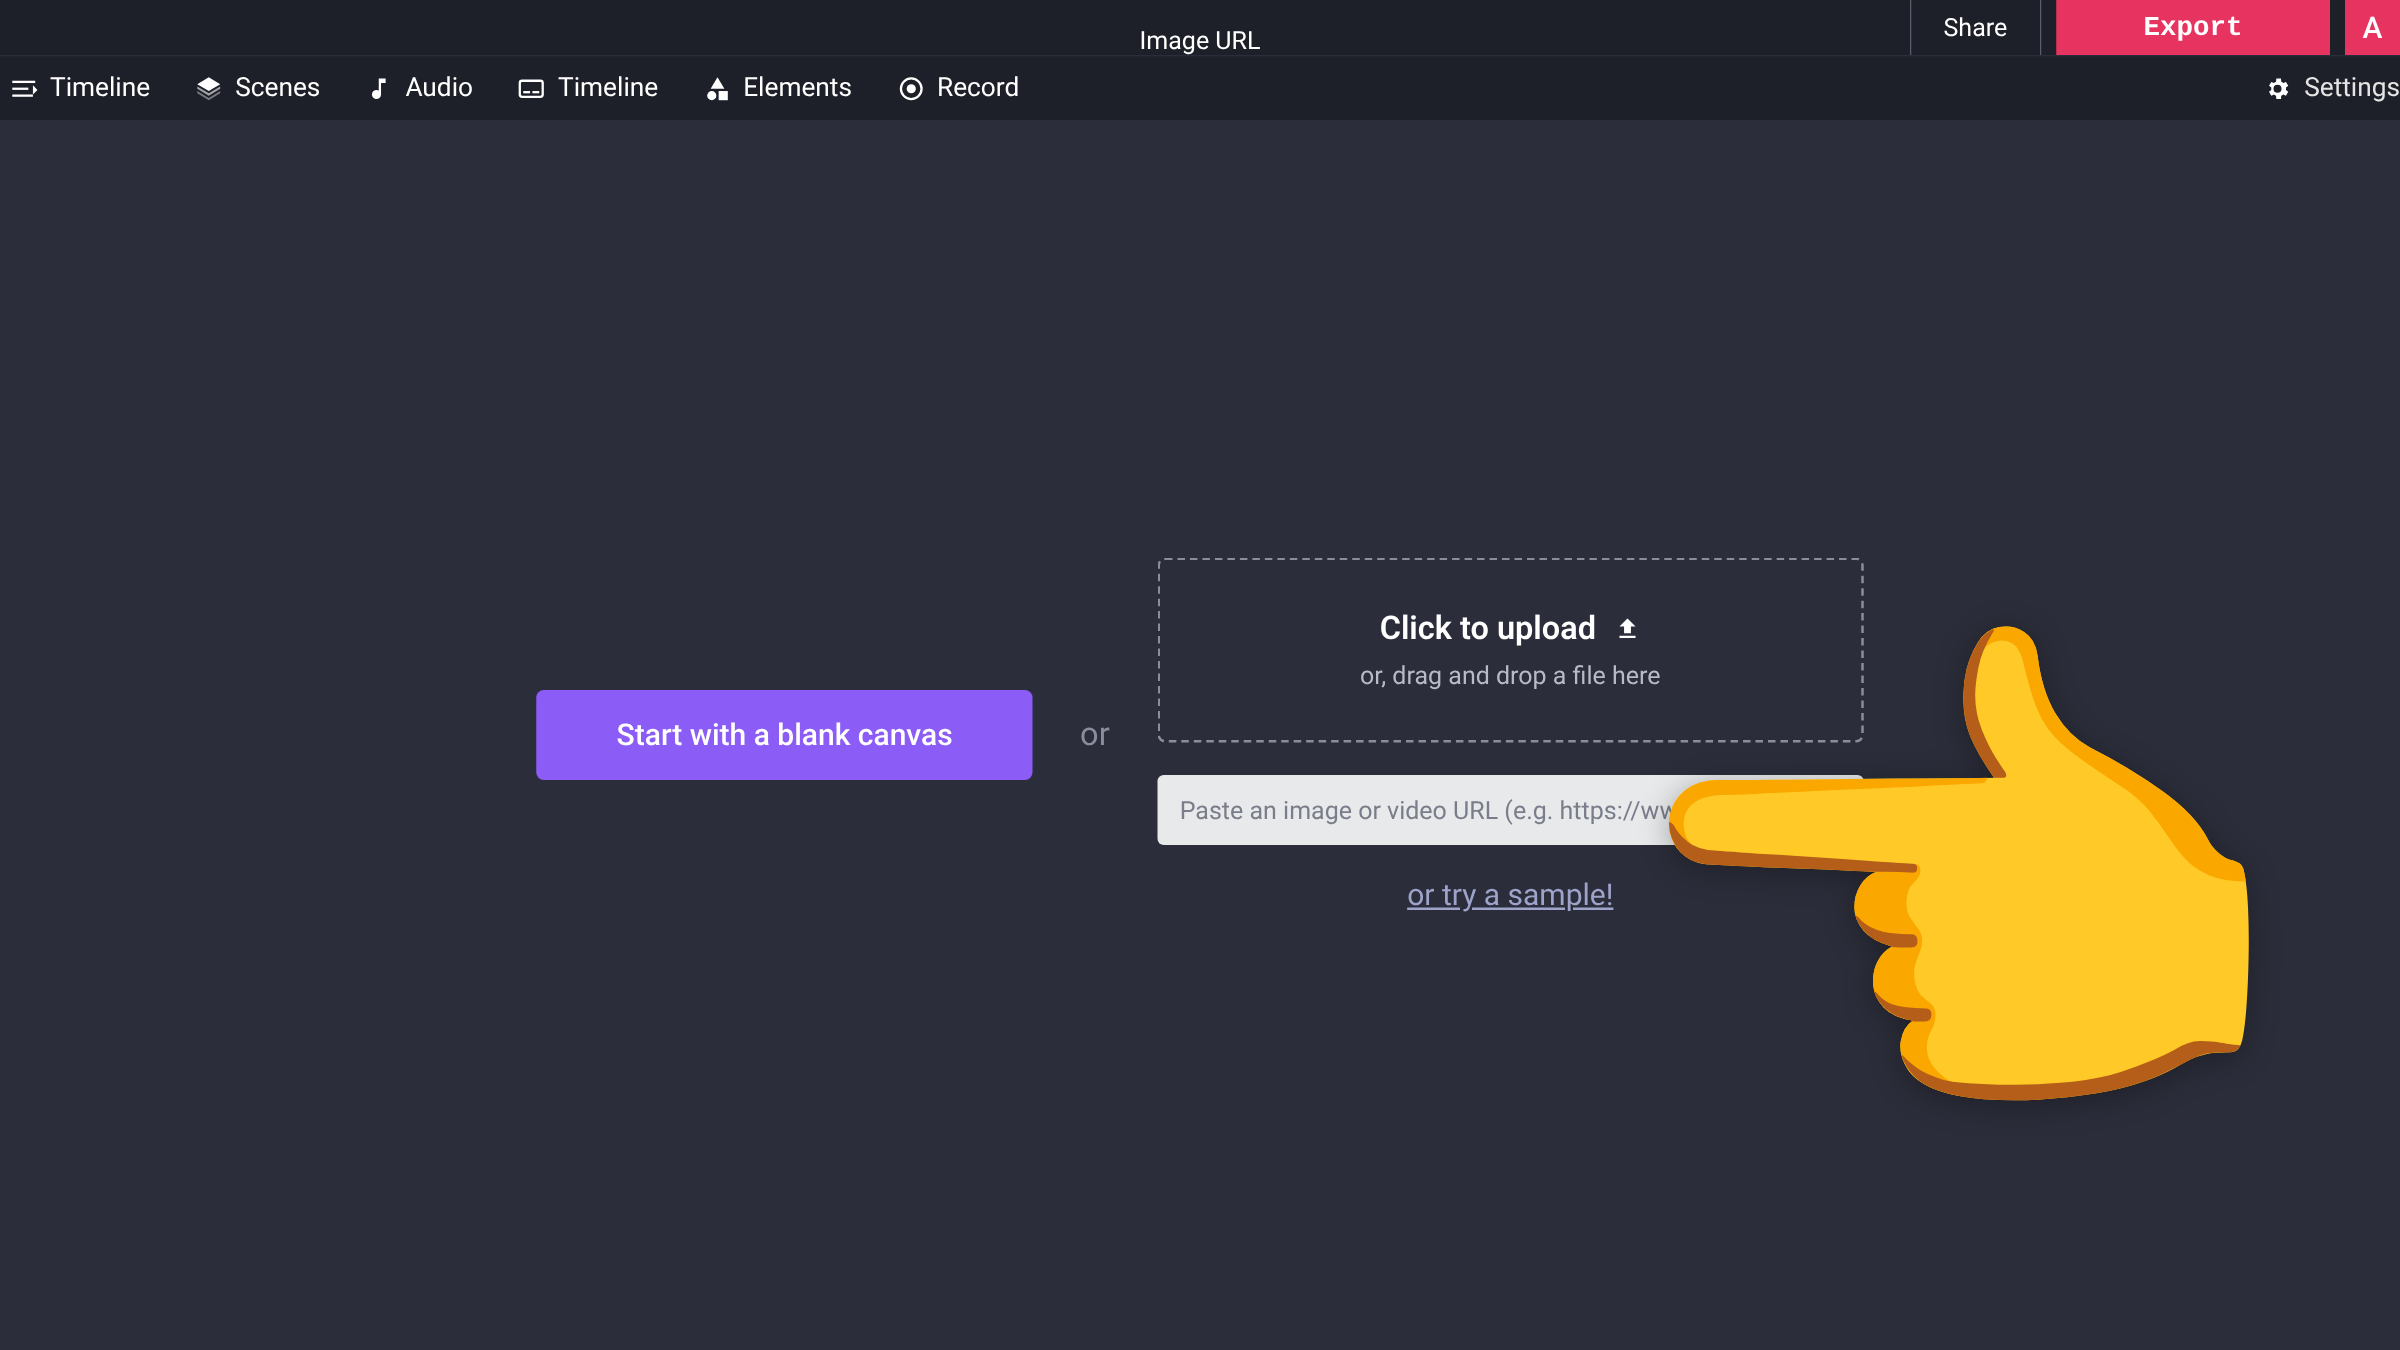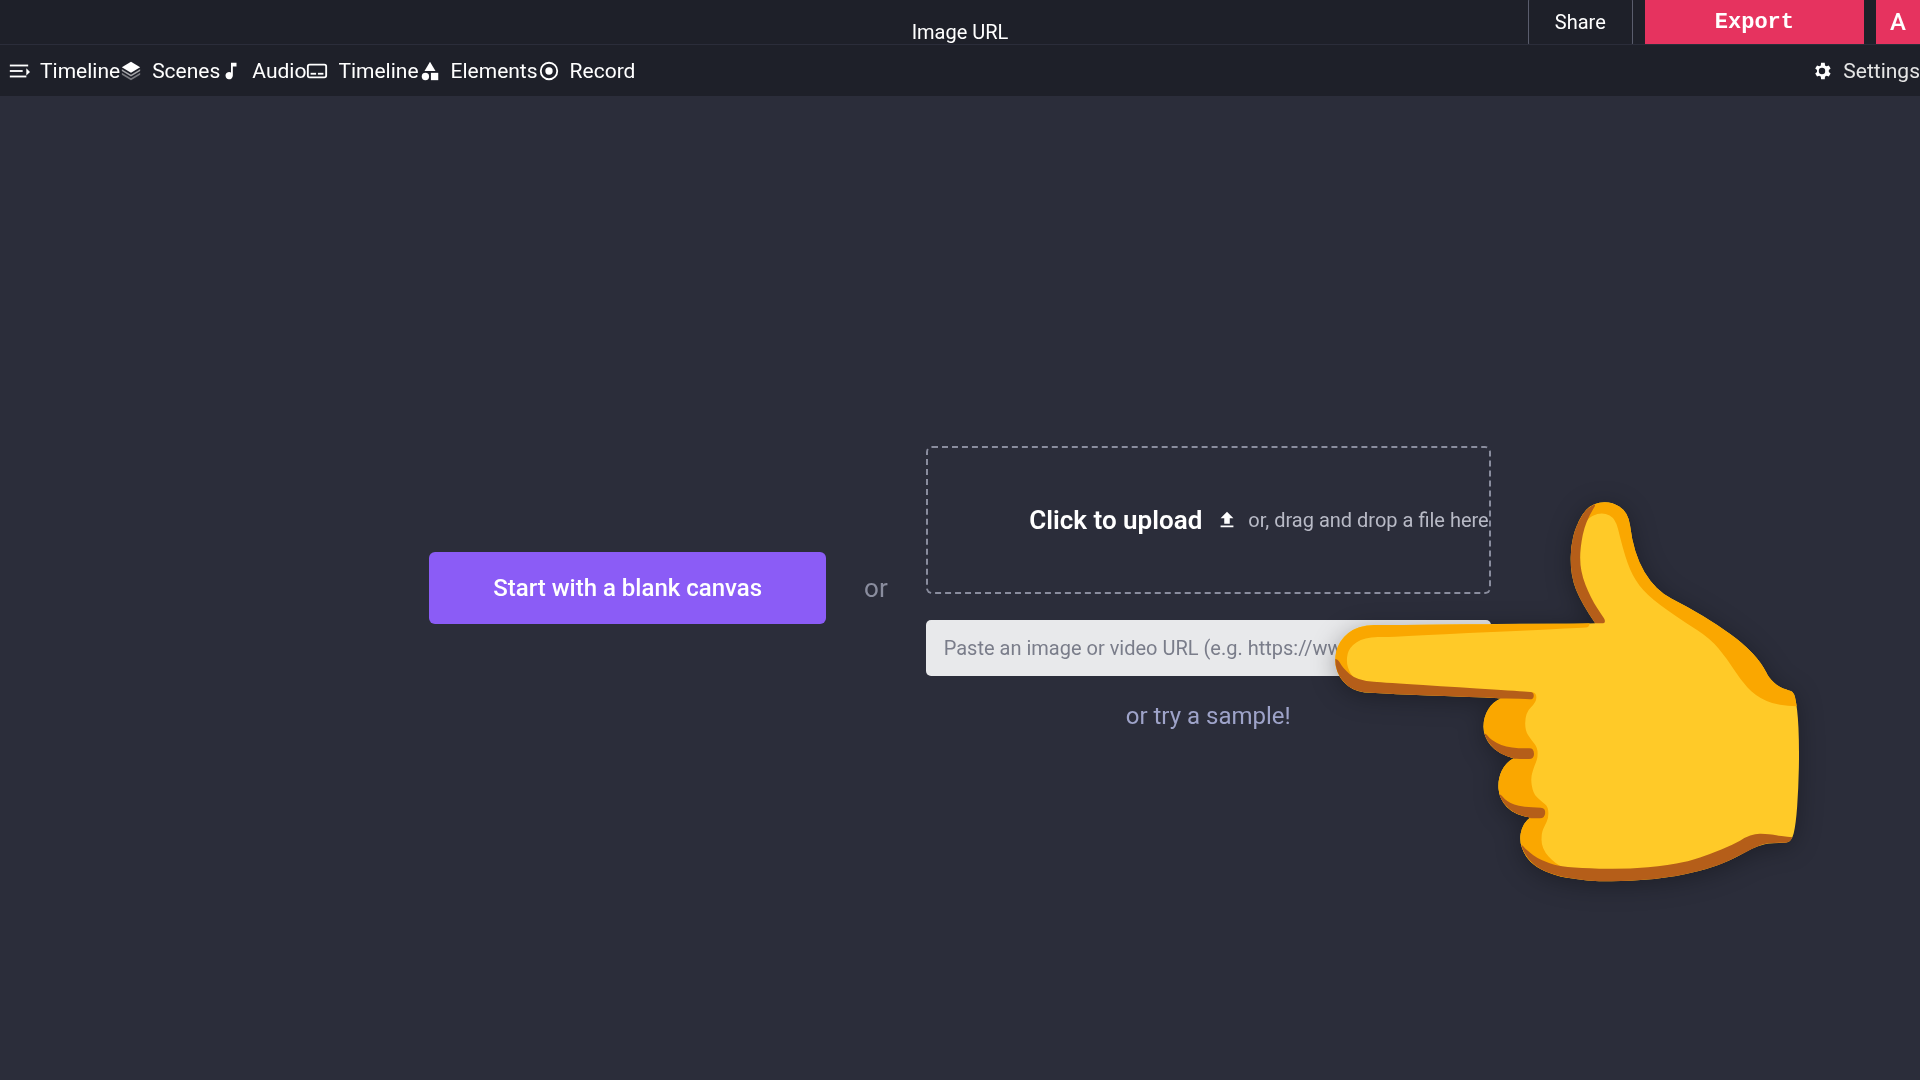--- a/index.html
+++ b/index.html
@@ -69,20 +69,21 @@
     align-items: center;
     justify-content: center;
     cursor: pointer;
   }
   .toolbar {
     height: 52px;
     background: #1e2029;
     display: flex;
     align-items: center;
     padding: 0 8px;
+    gap: 36px;
     border-top: 1px solid #2b2d3a;
     position: relative;
   }
   .toolbar-item {
     display: flex;
     align-items: center;
     gap: 10px;
     color: #ffffff;
     font-size: 21px;
     cursor: pointer;
@@ -141,23 +142,23 @@
     flex-direction: column;
     align-items: center;
     gap: 26px;
   }
   .drop-zone {
     width: 565px;
     height: 148px;
     border: 2px dashed #8a8d9e;
     border-radius: 6px;
     display: flex;
-    flex-direction: row;
-    align-items: center;
-    justify-content: flex-end;
+    flex-direction: column;
+    align-items: center;
+    justify-content: center;
     gap: 10px;
     cursor: pointer;
   }
   .drop-title-row {
     display: flex;
     align-items: center;
     gap: 14px;
   }
   .drop-title {
     color: #ffffff;
@@ -183,20 +184,21 @@
     font-size: 20px;
     color: #333;
   }
   .url-input::placeholder {
     color: #7a7d8a;
   }
   .sample-link {
     color: #9ea3c9;
     font-size: 24px;
     cursor: pointer;
+    text-decoration: underline;
   }
   .pointing-hand {
     position: absolute;
     left: 1300px;
     top: 400px;
     font-size: 440px;
     line-height: 1;
     transform: scaleX(-1);
     user-select: none;
     filter: drop-shadow(0 4px 12px rgba(0,0,0,0.3));

